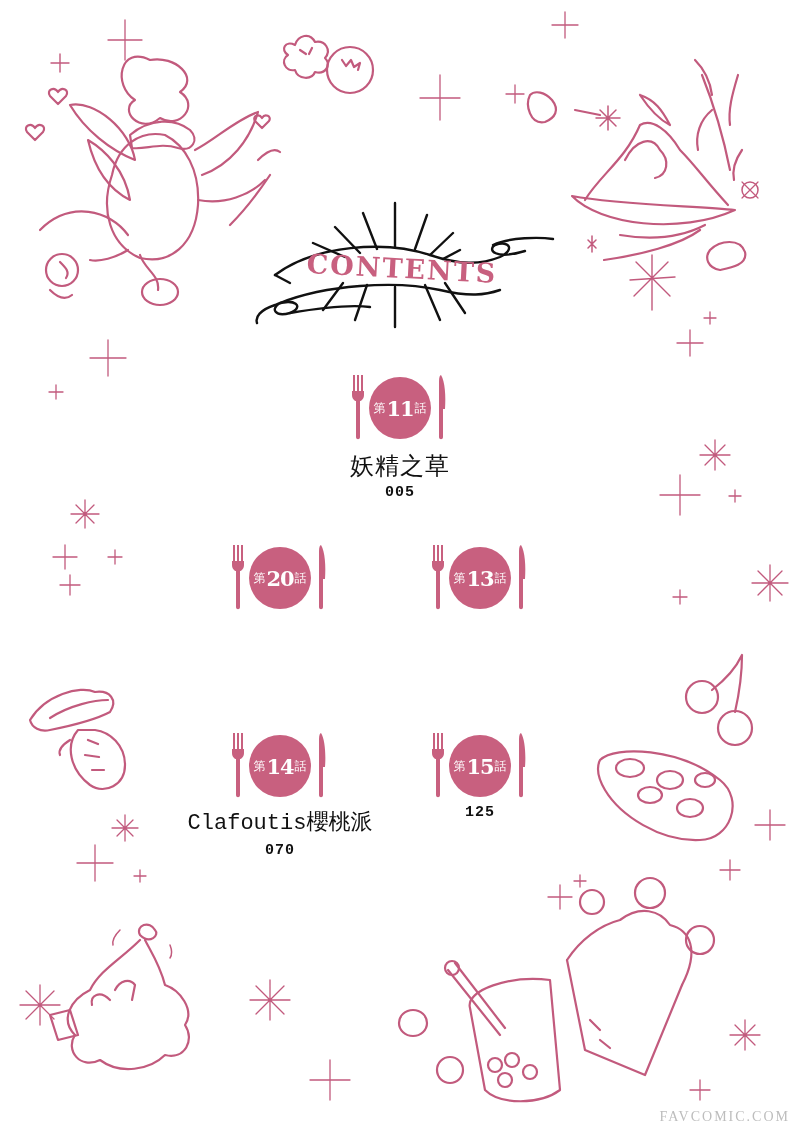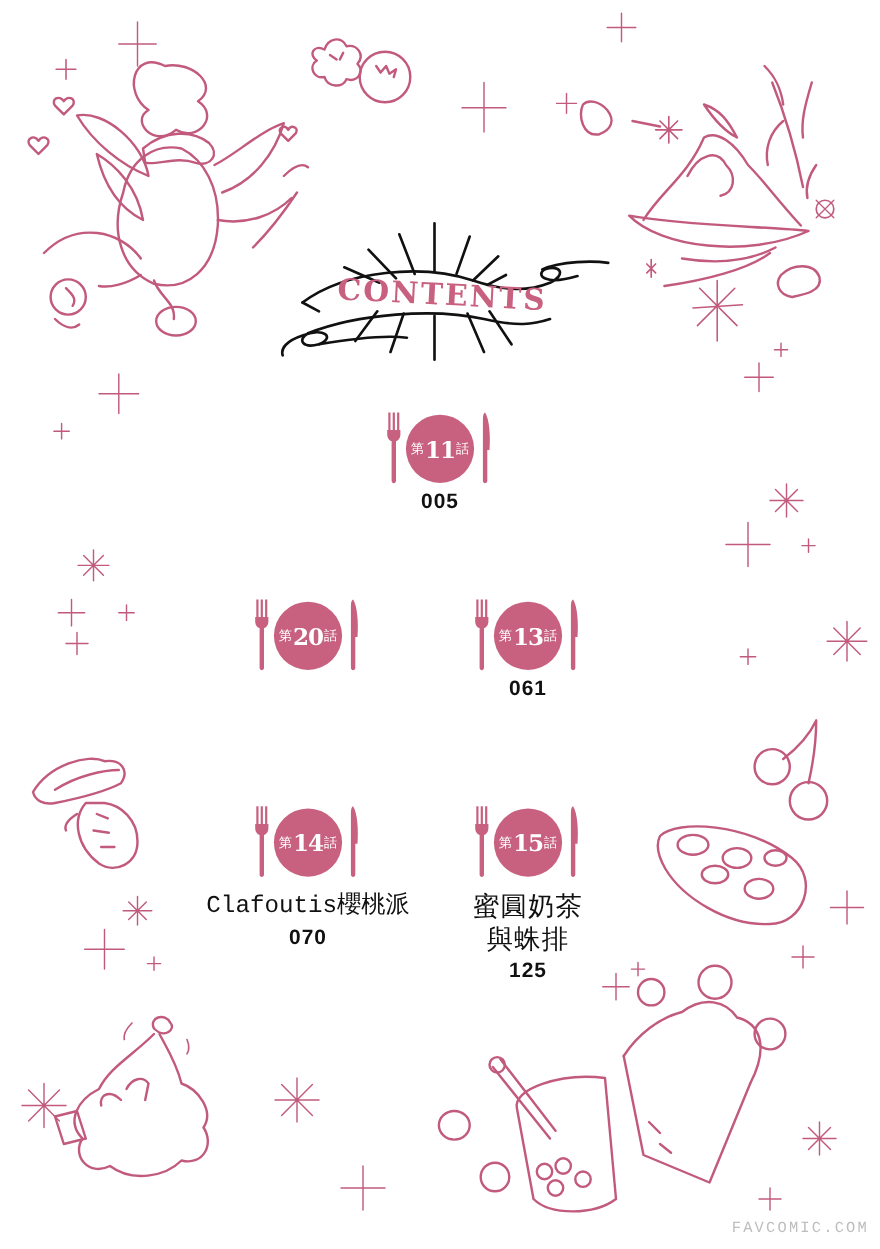--- a/index.html
+++ b/index.html
@@ -9,22 +9,22 @@
   svg.deco { position:absolute; left:0; top:0; }
   .title-banner { position:absolute; left:255px; top:195px; width:300px; height:135px; }
   .chapter { position:absolute; text-align:center; color:#111; }
   .badge { position:relative; width:110px; height:70px; margin:0 auto; }
   .badge .plate-label { position:absolute; left:0; top:0; width:62px; height:62px; display:flex;
         align-items:center; justify-content:center; color:#fff; font-family:"DejaVu Serif", serif; }
   .badge .plate-label .d { font-size:12px; }
   .badge .plate-label .n { font-size:21px; font-weight:bold; margin:0 1px; letter-spacing:-1px;text-align:right; }
   .badge svg { position:absolute; left:0; top:0; }
   .ch-title { font-family:"DejaVu Serif", serif; font-size:24px; line-height:30px; margin-top:8px; letter-spacing:1px; }
-  .ch-page { font-family:Liberation Sans, sans-serif; font-weight:bold; font-size:19px; margin-top:3px; letter-spacing:1px; }
-  .watermark { position:absolute; right:10px; bottom:10px; font-family:Liberation Mono, monospace;
+  .ch-page { font-family:Liberation Mono, monospace; font-weight:bold; font-size:15px; margin-top:3px; letter-spacing:1px; }
+  .watermark { position:absolute; right:10px; bottom:10px; font-family:Liberation Serif, serif;
         font-size:14px; letter-spacing:2px; color:#bdbdbd; }
 </style>
 </head>
 <body>
 
 <svg class="deco" width="800" height="1135" viewBox="0 0 800 1135" fill="none" stroke="#c25a7d" stroke-width="2.2" stroke-linecap="round" stroke-linejoin="round">
 
   <g>
     <path d="M150 60 C120 45 112 85 135 100 C118 110 140 135 160 118 C180 130 200 105 180 92 C200 78 175 55 150 60Z"></path>
     <path d="M70 105 C95 100 130 130 135 160 C110 150 85 130 70 105Z"></path>
@@ -186,20 +186,21 @@
             <path d="M96 2 C100 8 101 24 100 36 L98 36 L98 64 c0 3 -4 3 -4 0 L94 8 C94 4 95 2 96 2 Z"></path>
           </g>
         <circle cx="55" cy="35" r="31" fill="#c8607f"></circle>
       </svg>
       <div class="plate-label" style="left:24px;top:4px;">
         <span class="d">第</span>
           <span class="n">11</span>
           <span class="d">話</span>
       </div>
     </div>
+    <div class="ch-title"><span>妖精之草</span></div>
     <div class="ch-page">005</div>
   </div>
 
   <div class="chapter" style="left:170px;top:543px;width:220px;">
     <div class="badge">
       <svg width="110" height="70" viewBox="0 0 110 70">
         <g fill="#c8607f">
             <rect x="8" y="2" width="2" height="18"></rect>
             <rect x="12" y="2" width="2" height="18"></rect>
             <rect x="16" y="2" width="2" height="18"></rect>
@@ -227,21 +228,20 @@
             <path d="M96 2 C100 8 101 24 100 36 L98 36 L98 64 c0 3 -4 3 -4 0 L94 8 C94 4 95 2 96 2 Z"></path>
           </g>
         <circle cx="55" cy="35" r="31" fill="#c8607f"></circle>
       </svg>
       <div class="plate-label" style="left:24px;top:4px;">
         <span class="d">第</span>
           <span class="n">13</span>
           <span class="d">話</span>
       </div>
     </div>
-    <div class="ch-page">061</div>
   </div>
 
   <div class="chapter" style="left:160px;top:731px;width:240px;">
     <div class="badge">
       <svg width="110" height="70" viewBox="0 0 110 70">
         <g fill="#c8607f">
             <rect x="8" y="2" width="2" height="18"></rect>
             <rect x="12" y="2" width="2" height="18"></rect>
             <rect x="16" y="2" width="2" height="18"></rect>
             <path d="M7 18 h12 v4 c0 4 -3 6 -4 6 v36 c0 3 -4 3 -4 0 v-36 c-1 0 -4 -2 -4 -6 Z"></path>
@@ -270,18 +270,17 @@
             <path d="M96 2 C100 8 101 24 100 36 L98 36 L98 64 c0 3 -4 3 -4 0 L94 8 C94 4 95 2 96 2 Z"></path>
           </g>
         <circle cx="55" cy="35" r="31" fill="#c8607f"></circle>
       </svg>
       <div class="plate-label" style="left:24px;top:4px;">
         <span class="d">第</span>
           <span class="n">15</span>
           <span class="d">話</span>
       </div>
     </div>
-    <div class="ch-title"><span>蜜圓奶茶</span><br><span>與蛛排</span></div>
     <div class="ch-page">125</div>
   </div>
 </div>
 
 <div class="watermark">FAVCOMIC.COM</div>
 
 </body></html>

